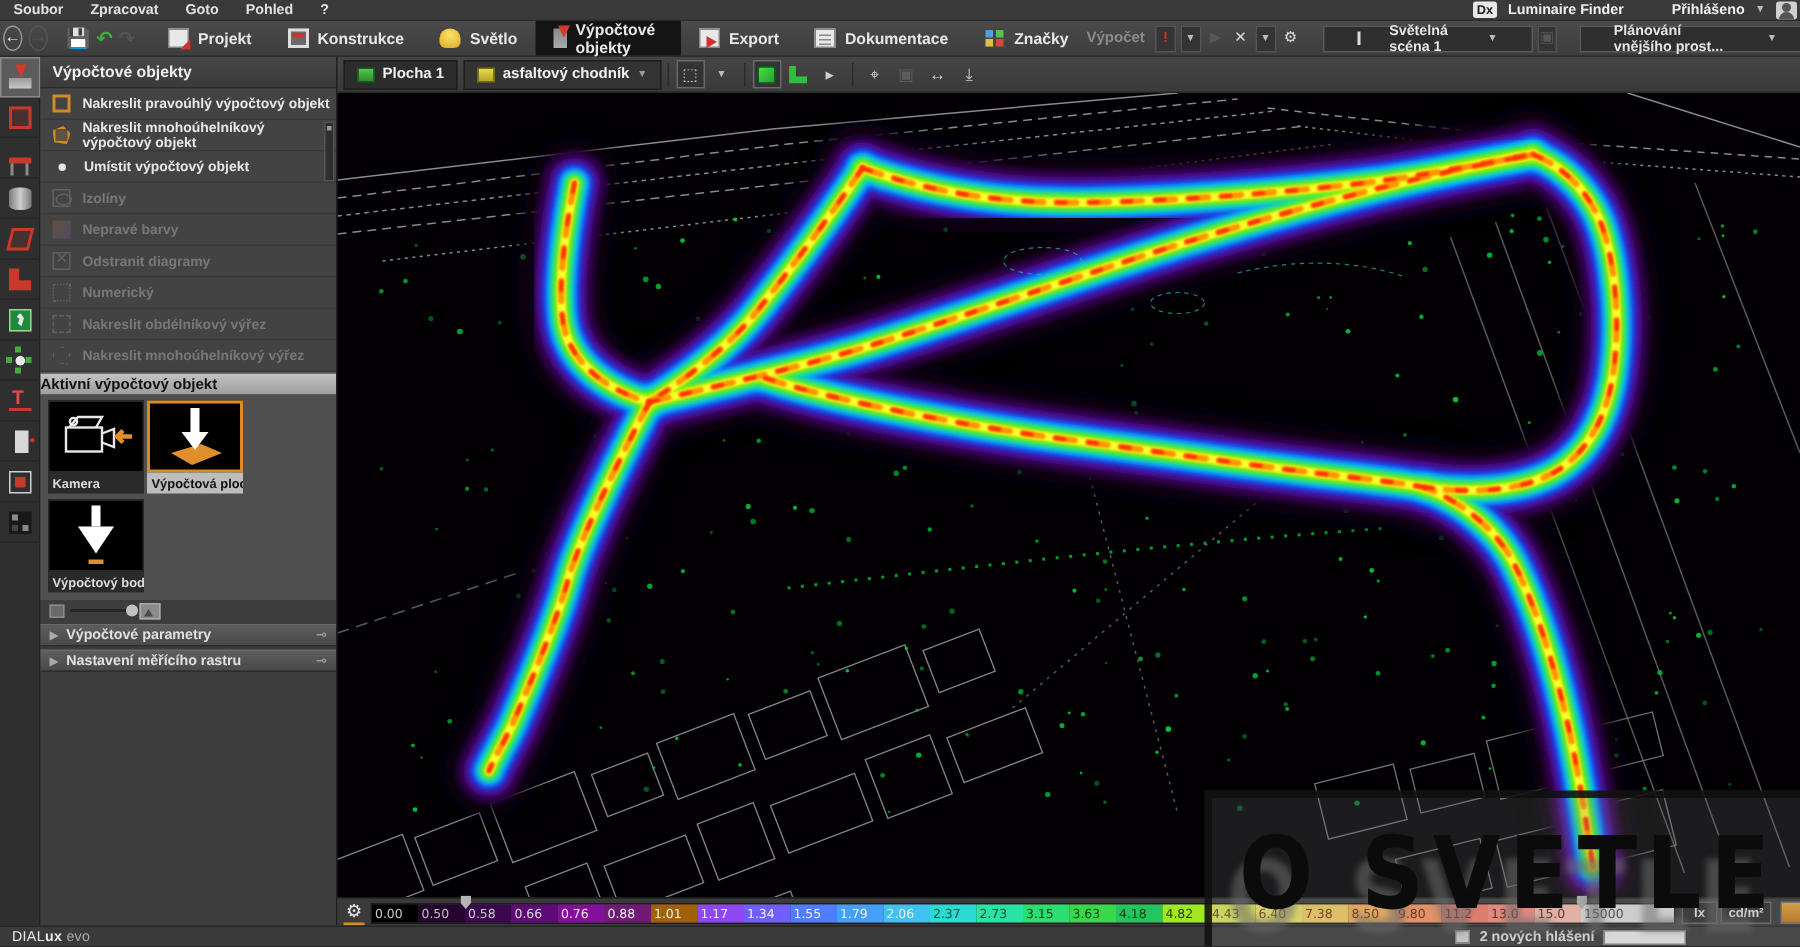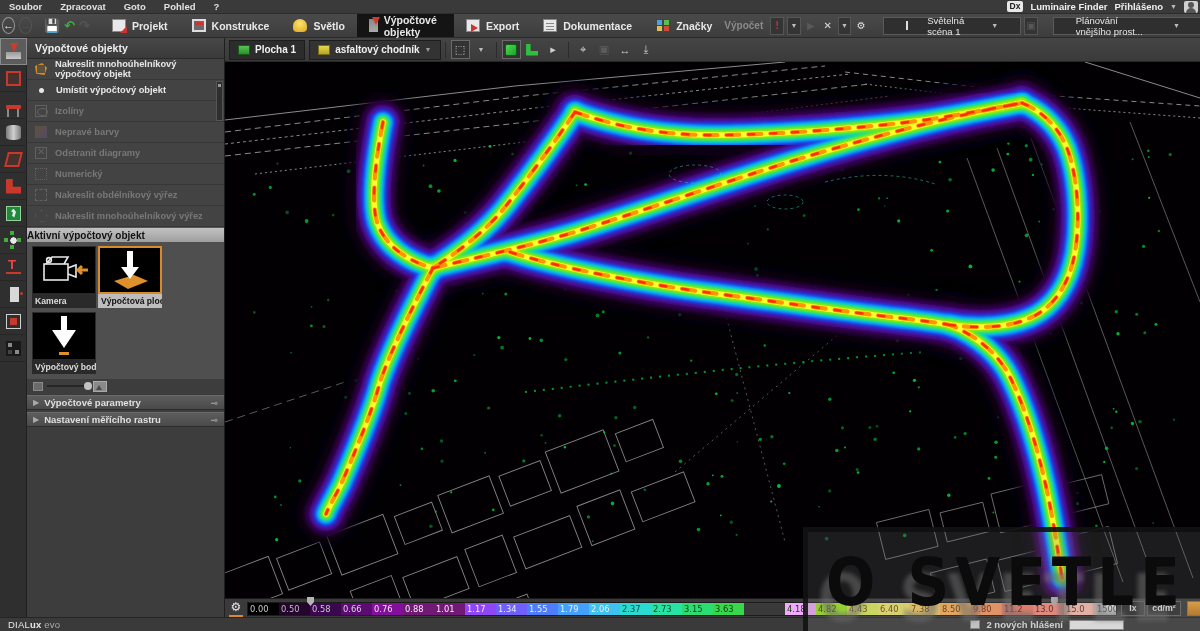--- a/index.html
+++ b/index.html
@@ -9,21 +9,21 @@
     font-family:"Liberation Sans","DejaVu Sans",sans-serif;
     background:#3c3c3c; color:#ddd; font-size:10px;
   }
   
   #menubar { position:absolute; left:0; top:0; width:1200px; height:14px;
     background:#3a3a3a; border-bottom:1px solid #2c2c2c; display:flex; align-items:center; }
   .menu-item { padding:0 9px; font-size:9.5px; color:#e2e2e2; font-weight:bold; cursor:default; }
   #menubar-right { margin-left:auto; display:flex; align-items:center; gap:7px; padding-right:2px; }
   .dx-badge { background:#e8e8e8; color:#222; font-weight:bold; font-size:8.5px; padding:0 3px; border-radius:2px; height:11px; line-height:11px;}
   .lum-finder { color:#f0f0f0; font-size:9.5px; font-weight:bold;}
-  .signed-in { color:#f0f0f0; font-size:9.5px; font-weight:bold;}
+  .signed-in { color:#f0f0f0; font-size:9.5px; font-weight:bold;margin-left:25px;}
   .caret { color:#bbb; font-size:7px; }
   .avatar { width:14px; height:12px; background:#cfcfcf; border-radius:2px; position:relative; overflow:hidden;}
   .avatar:before { content:""; position:absolute; left:4px; top:1px; width:6px; height:6px; border-radius:50%; background:#555;}
   .avatar:after { content:""; position:absolute; left:2px; top:7px; width:10px; height:6px; border-radius:5px 5px 0 0; background:#555;}
   
   #row2 { position:absolute; left:0; top:14px; width:1200px; height:24px;
     background:linear-gradient(#4a4a4a,#3d3d3d); border-bottom:1px solid #2a2a2a; display:flex; align-items:stretch;}
   .navbtn { width:17px; height:17px; border:1px solid #999; border-radius:50%; margin:3px 2px; text-align:center;
     line-height:15px; color:#eee; font-size:11px; }
   .navbtn.dim { border-color:#555; color:#555; }
@@ -43,21 +43,21 @@
   [data-name="export-icon"]:before{content:"";position:absolute;right:-3px;top:4px;width:0;height:0;border:4px solid transparent;border-left:7px solid #c33;}
   [data-name="documentation-icon"]{background:#e8e8e8;border:1px solid #888;}
   [data-name="documentation-icon"]:before{content:"";position:absolute;left:2px;top:3px;width:8px;height:1px;background:#888;box-shadow:0 3px 0 #888,0 6px 0 #888;}
   [data-name="tags-icon"]{background:#444;}
   [data-name="tags-icon"]:before{content:"";position:absolute;left:1px;top:1px;width:5px;height:5px;background:#4aa3e0;box-shadow:7px 0 0 #58c24a,0 6px 0 #e0c24a,7px 6px 0 #d04a3a;}
   #row2-right { margin-left:auto; display:flex; align-items:center; gap:3px; padding-right:6px;}
   .vypocet-label { color:#8b8b8b; font-size:10px; font-weight:bold; margin-right:4px;}
   .sq-btn { width:18px; height:18px; background:#343434; border:1px solid #555; display:flex; align-items:center; justify-content:center; font-size:10px; color:#ddd;}
   .sq-btn.noborder{ border-color:transparent; background:transparent;}
   .sq-btn.dim { color:#585858; }
-  .dd-box { height:18px; background:#2f2f2f; border:1px solid #5a5a5a; display:flex; align-items:center; gap:19px; padding:0 22px; font-size:9.5px; color:#e6e6e6; font-weight:normal;}
+  .dd-box { height:18px; background:#2f2f2f; border:1px solid #5a5a5a; display:flex; align-items:center; gap:19px; padding:0 22px; font-size:9.5px; color:#e6e6e6; font-weight:bold;}
   .dd-box .caret{margin-left:3px;}
   .mini-bar{ width:4px; height:9px; background:#ddd; display:inline-block;}
   
   #row3 { position:absolute; left:225px; top:38px; width:975px; height:24px;
     background:linear-gradient(#454545,#3a3a3a); border-bottom:1px solid #262626; display:flex; align-items:center; }
   .obj-btn { height:20px; background:#2c2c2c; border:1px solid #1d1d1d; display:flex; align-items:center; gap:5px; padding:0 8px; margin-left:4px; color:#f0f0f0; font-weight:bold; font-size:10px;}
   .gicon { width:12px; height:10px; background:linear-gradient(#53c553,#2c8f2c); border:1px solid #1a5a1a;}
   .gicon.yellow{ background:linear-gradient(#e8d84a,#b5a52a); border-color:#7a6a10;}
   .tool-ic { width:19px; height:19px; margin:0 1px; display:flex; align-items:center; justify-content:center; color:#cfcfcf; font-size:11px; border:1px solid transparent;}
   .tool-ic.framed { border-color:#6a6a6a; background:#333; }
@@ -306,20 +306,24 @@
         <span class="si" data-name="select-area-icon"></span>
       </div>
       <div class="strip-cell" data-name="strip-structure-button">
         <span class="si" data-name="structure-icon"></span>
       </div>
     </div>
 
   <div id="sidebar" data-name="sidebar">
     <div id="sidebar-title" data-name="sidebar-title">Výpočtové objekty</div>
     <div id="sb-items" style="position:relative;">
+        <div class="sb-item" data-name="sidebar-item-rect-calc">
+          <span class="mi" data-name="rect-calc-icon"></span>
+          <span data-name="sidebar-item-label">Nakreslit pravoúhlý výpočtový objekt</span>
+        </div>
         <div class="sb-item" data-name="sidebar-item-polygon-calc">
           <span class="mi" data-name="polygon-calc-icon"></span>
           <span data-name="sidebar-item-label">Nakreslit mnohoúhelníkový výpočtový objekt</span>
         </div>
         <div class="sb-item" data-name="sidebar-item-place-point">
           <span class="mi" data-name="place-point-icon"></span>
           <span data-name="sidebar-item-label">Umístit výpočtový objekt</span>
         </div>
         <div class="sb-item disabled" data-name="sidebar-item-isolines">
           <span class="mi" data-name="isolines-icon"></span>
@@ -802,31 +806,31 @@
 
   <div id="colorbar" data-name="false-colour-scale-bar">
     <div id="cb-gear" data-name="scale-settings-gear-icon">⚙</div>
     <div id="scale" data-name="false-colour-scale">
         <div class="seg" data-name="scale-segment" style="background: rgb(0, 0, 0); color: rgb(200, 200, 200);">0.00</div>
         <div class="seg" data-name="scale-segment" style="background: rgb(36, 5, 46); color: rgb(189, 189, 189);">0.50</div>
         <div class="seg" data-name="scale-segment" style="background: rgb(59, 8, 80); color: rgb(200, 200, 200);">0.58</div>
         <div class="seg" data-name="scale-segment" style="background: rgb(92, 10, 116); color: rgb(216, 216, 216);">0.66</div>
         <div class="seg" data-name="scale-segment" style="background: rgb(131, 16, 155); color: rgb(232, 232, 232);">0.76</div>
         <div class="seg" data-name="scale-segment" style="background: #701a75; color: rgb(240, 240, 240);">0.88</div>
-        <div class="seg" data-name="scale-segment" style="background: #701a75; color: rgb(240, 240, 240);">1.01</div>
+        <div class="seg" data-name="scale-segment" style="background: #a16207; color: rgb(240, 240, 240);">1.01</div>
         <div class="seg" data-name="scale-segment" style="background: rgb(143, 70, 245); color: rgb(240, 240, 240);">1.17</div>
         <div class="seg" data-name="scale-segment" style="background: rgb(111, 95, 253); color: rgb(240, 240, 240);">1.34</div>
         <div class="seg" data-name="scale-segment" style="background: rgb(79, 125, 255); color: rgb(240, 240, 240);">1.55</div>
         <div class="seg" data-name="scale-segment" style="background: rgb(68, 161, 251); color: rgb(240, 240, 240);">1.79</div>
         <div class="seg" data-name="scale-segment" style="background: rgb(63, 194, 239); color: rgb(240, 240, 240);">2.06</div>
         <div class="seg" data-name="scale-segment" style="background: rgb(42, 219, 210); color: rgb(11, 74, 68);">2.37</div>
         <div class="seg" data-name="scale-segment" style="background: rgb(39, 227, 164); color: rgb(11, 74, 42);">2.73</div>
         <div class="seg" data-name="scale-segment" style="background: rgb(44, 221, 114); color: rgb(11, 61, 28);">3.15</div>
         <div class="seg" data-name="scale-segment" style="background: rgb(56, 216, 75); color: rgb(16, 58, 20);">3.63</div>
-        <div class="seg" data-name="scale-segment" style="background: #f0abfc; color: rgb(28, 58, 12); margin-left: 41px;">4.18</div>
+        <div class="seg" data-name="scale-segment" style="background: #22c55e; color: rgb(28, 58, 12);">4.18</div>
         <div class="seg" data-name="scale-segment" style="background: rgb(159, 232, 34); color: rgb(47, 58, 8);">4.82</div>
         <div class="seg" data-name="scale-segment" style="background: rgb(223, 238, 90); color: rgb(107, 74, 18);">4.43</div>
         <div class="seg" data-name="scale-segment" style="background: rgb(242, 233, 109); color: rgb(107, 74, 18);">6.40</div>
         <div class="seg" data-name="scale-segment" style="background: rgb(249, 210, 102); color: rgb(107, 58, 16);">7.38</div>
         <div class="seg" data-name="scale-segment" style="background: rgb(252, 180, 90); color: rgb(107, 47, 12);">8.50</div>
         <div class="seg" data-name="scale-segment" style="background: rgb(252, 154, 98); color: rgb(107, 37, 12);">9.80</div>
         <div class="seg" data-name="scale-segment" style="background: rgb(250, 126, 106); color: rgb(90, 21, 10);">11.2</div>
         <div class="seg" data-name="scale-segment" style="background: rgb(251, 143, 128); color: rgb(90, 21, 10);">13.0</div>
         <div class="seg" data-name="scale-segment" style="background: rgb(253, 192, 176); color: rgb(90, 42, 32);">15.0</div>
         <div class="seg wide" data-name="scale-segment" style="background: rgb(230, 230, 230); color: rgb(68, 68, 68);">15000</div>

